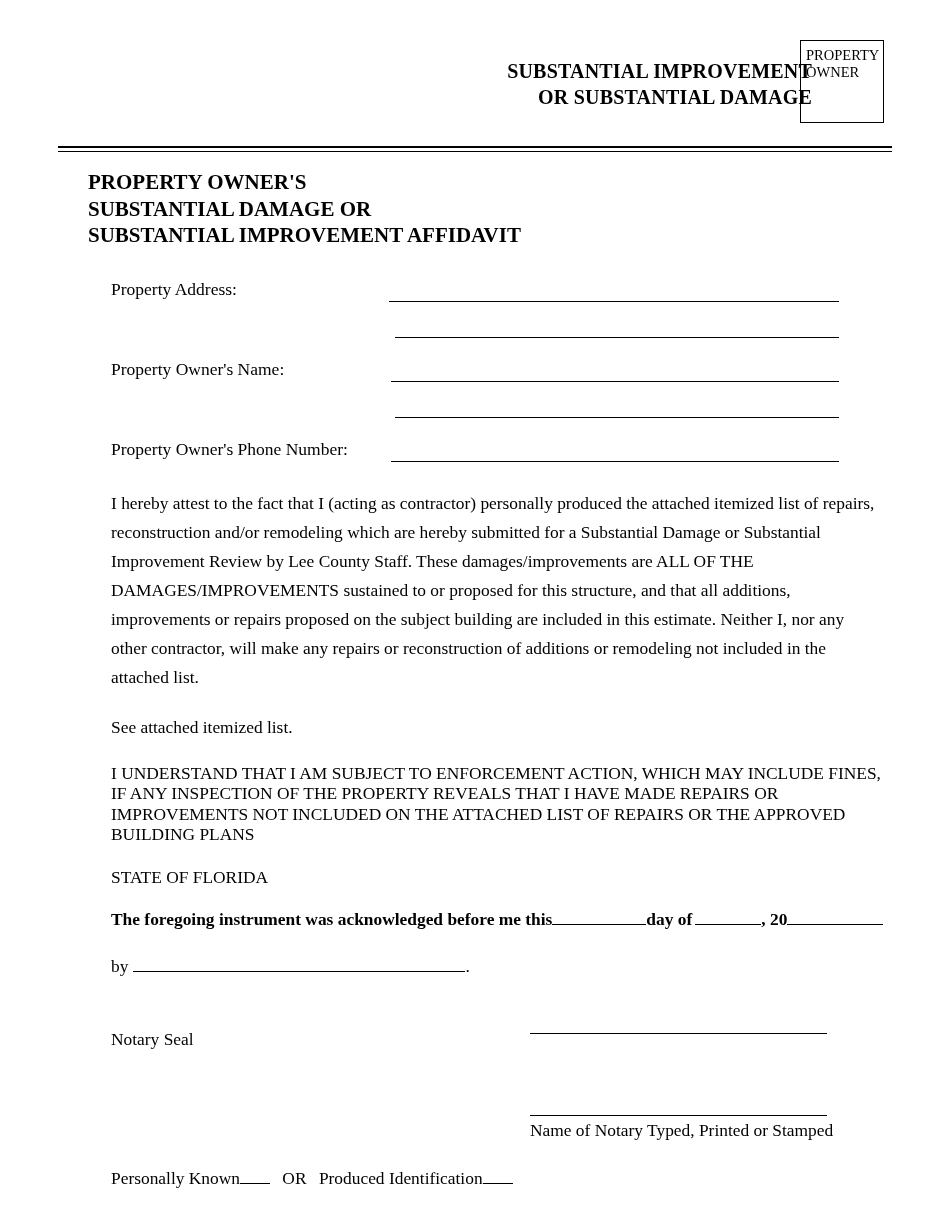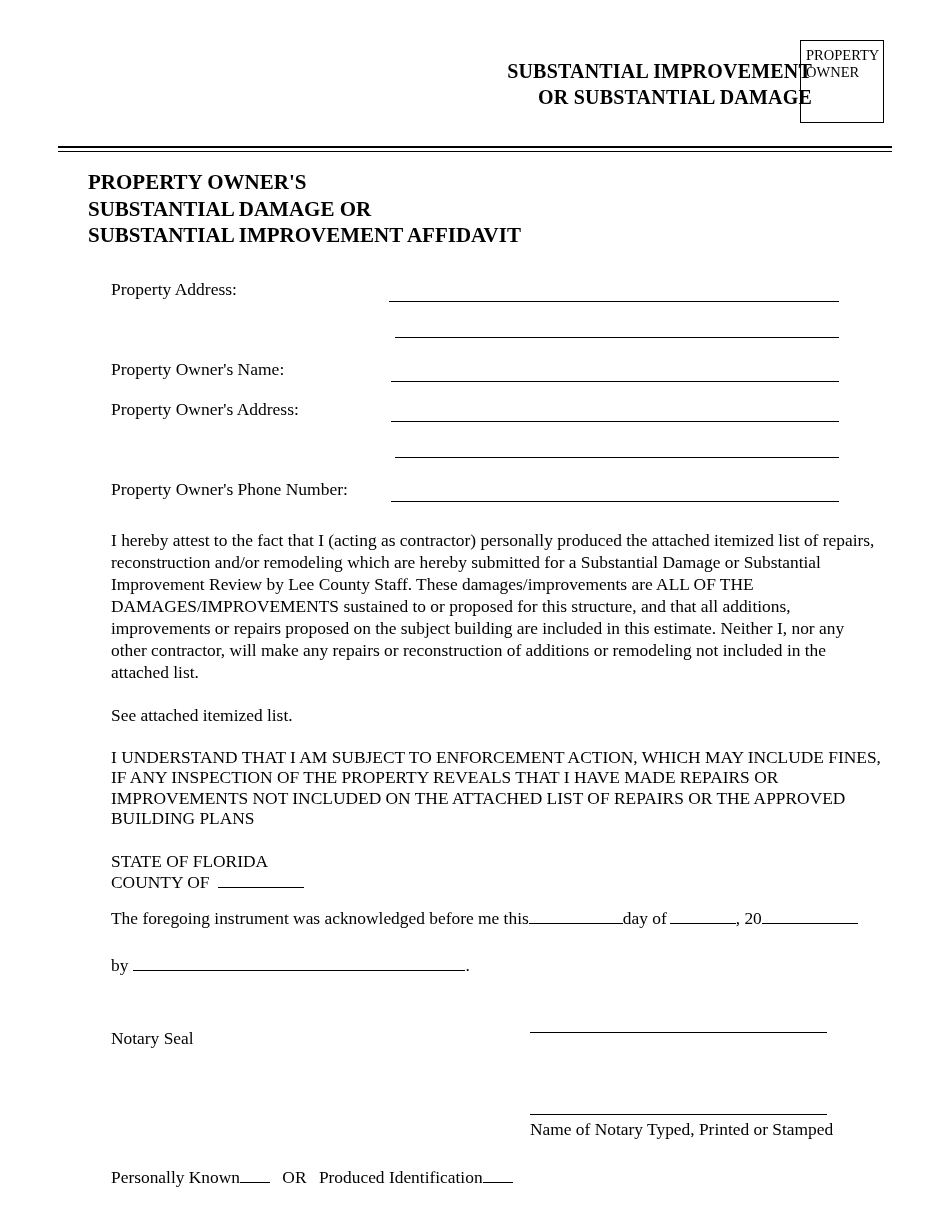--- a/index.html
+++ b/index.html
@@ -93,21 +93,21 @@
 
   
   .body-wrap {
     margin-top: 10px;
     padding-left: 53px;
     padding-right: 8px;
   }
   p.para {
     margin: 0;
     font-size: 17.4px;
-    line-height: 22px;
+    line-height: 29px;
     text-align: left;
   }
   p.spaced { margin-top: 21px; }
   p.caps {
     font-size: 17.4px;
     line-height: 20.6px;
   }
 
   
   .state-block {
@@ -115,23 +115,24 @@
     font-size: 17.4px;
     line-height: 21px;
   }
   .inline-rule {
     display: inline-block;
     border-bottom: 1px solid #000;
     height: 13px;
     vertical-align: baseline;
   }
   .ack-line {
-    margin-top: 15px;
+    margin-top: 21px;
     font-size: 17.4px;
     white-space: nowrap;
+    font-weight: bold;
   }
   .by-line {
     margin-top: 26px;
     font-size: 17.4px;
   }
 
   
   .sig-area {
     position: relative;
     margin-top: 28px;
@@ -205,47 +206,39 @@
 
     <div class="field-row">
       <span class="field-line" style="left:337px; width:444px; top:18px;"></span>
     </div>
 
     <div class="field-row">
       <span class="field-label">Property Owner's Name:</span>
       <span class="field-line" style="left:333px; width:448px; top:22px;"></span>
     </div>
 
-    <div class="field-row">
-      <span class="field-label">Property Owner's Address:</span>
-      <span class="field-line" style="left:333px; width:448px; top:22px;"></span>
-    </div>
 
     <div class="field-row">
       <span class="field-line" style="left:337px; width:444px; top:18px;"></span>
     </div>
 
     <div class="field-row">
       <span class="field-label">Property Owner's Phone Number:</span>
       <span class="field-line" style="left:333px; width:448px; top:22px;"></span>
     </div>
 
   </div>
 
   <div class="body-wrap">
     <p class="para">I hereby attest to the fact that I (acting as contractor) personally produced the attached itemized list of repairs, reconstruction and/or remodeling which are hereby submitted for a Substantial Damage or Substantial Improvement Review by Lee County Staff.  These damages/improvements are ALL OF THE DAMAGES/IMPROVEMENTS sustained to or proposed for this structure, and that all additions, improvements or repairs proposed on the subject building are included in this estimate. Neither I, nor any other contractor, will make any repairs or reconstruction of additions or remodeling not included in the attached list.</p>
     <p class="para spaced">See attached itemized list.</p>
     <p class="para caps spaced">I UNDERSTAND THAT I AM SUBJECT TO ENFORCEMENT ACTION, WHICH MAY INCLUDE FINES, IF ANY INSPECTION OF THE PROPERTY REVEALS THAT I HAVE MADE REPAIRS OR IMPROVEMENTS NOT INCLUDED ON THE ATTACHED LIST OF REPAIRS OR THE APPROVED BUILDING PLANS</p>
 
     <div class="state-block">
       <div>STATE OF FLORIDA</div>
-      <div>
-        <span>COUNTY OF</span>
-        <span class="inline-rule" style="width:86px; margin-left:4px;"></span>
-      </div>
     </div>
 
     <div class="ack-line">
       <span>The foregoing instrument was acknowledged before me this</span><span class="inline-rule" style="width:94px;"></span><span>day of</span><span class="inline-rule" style="width:66px; margin-left:3px;"></span><span>, 20</span><span class="inline-rule" style="width:96px;"></span>
     </div>
 
     <div class="by-line">
       <span>by</span><span class="inline-rule" style="width:332px; margin-left:5px;"></span><span>.</span>
     </div>
   </div>

